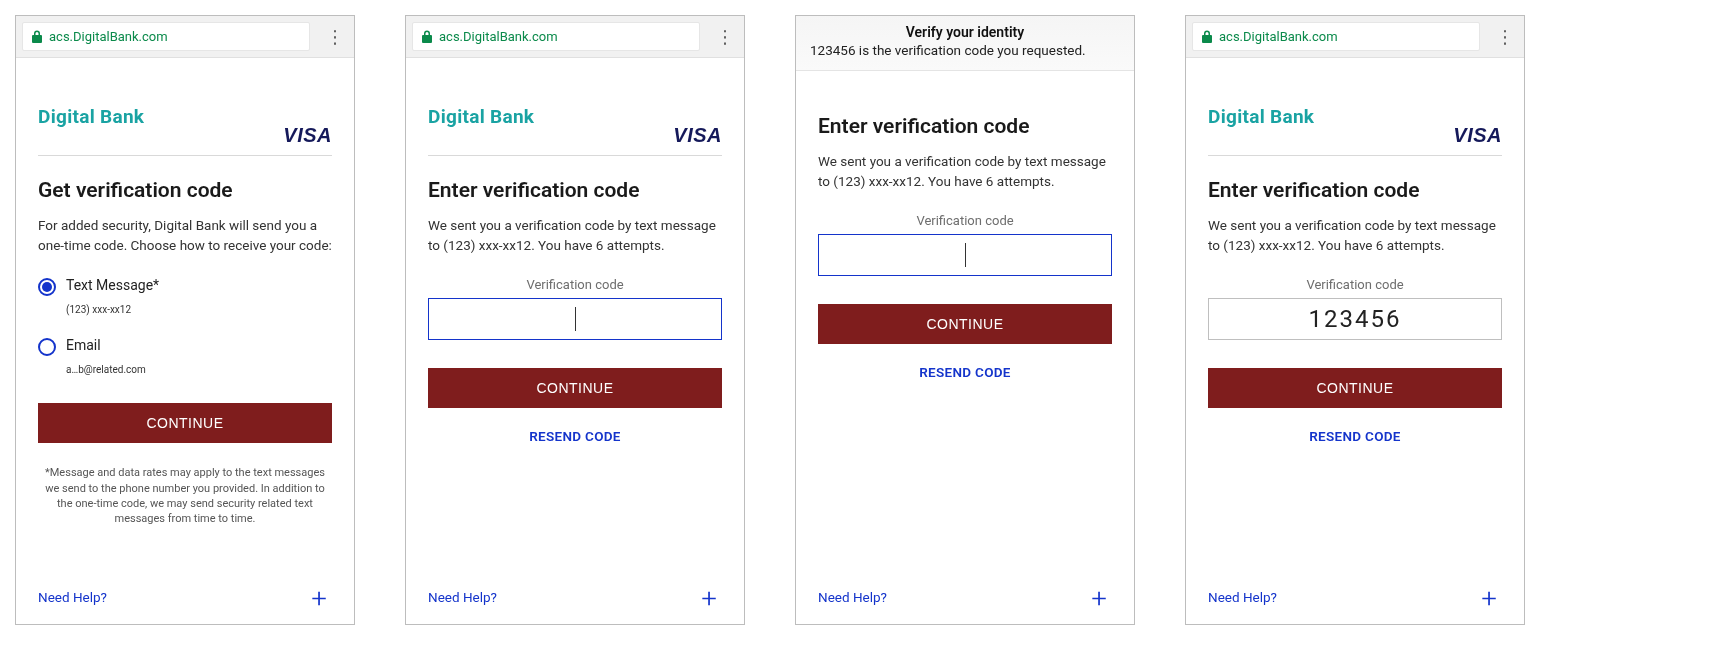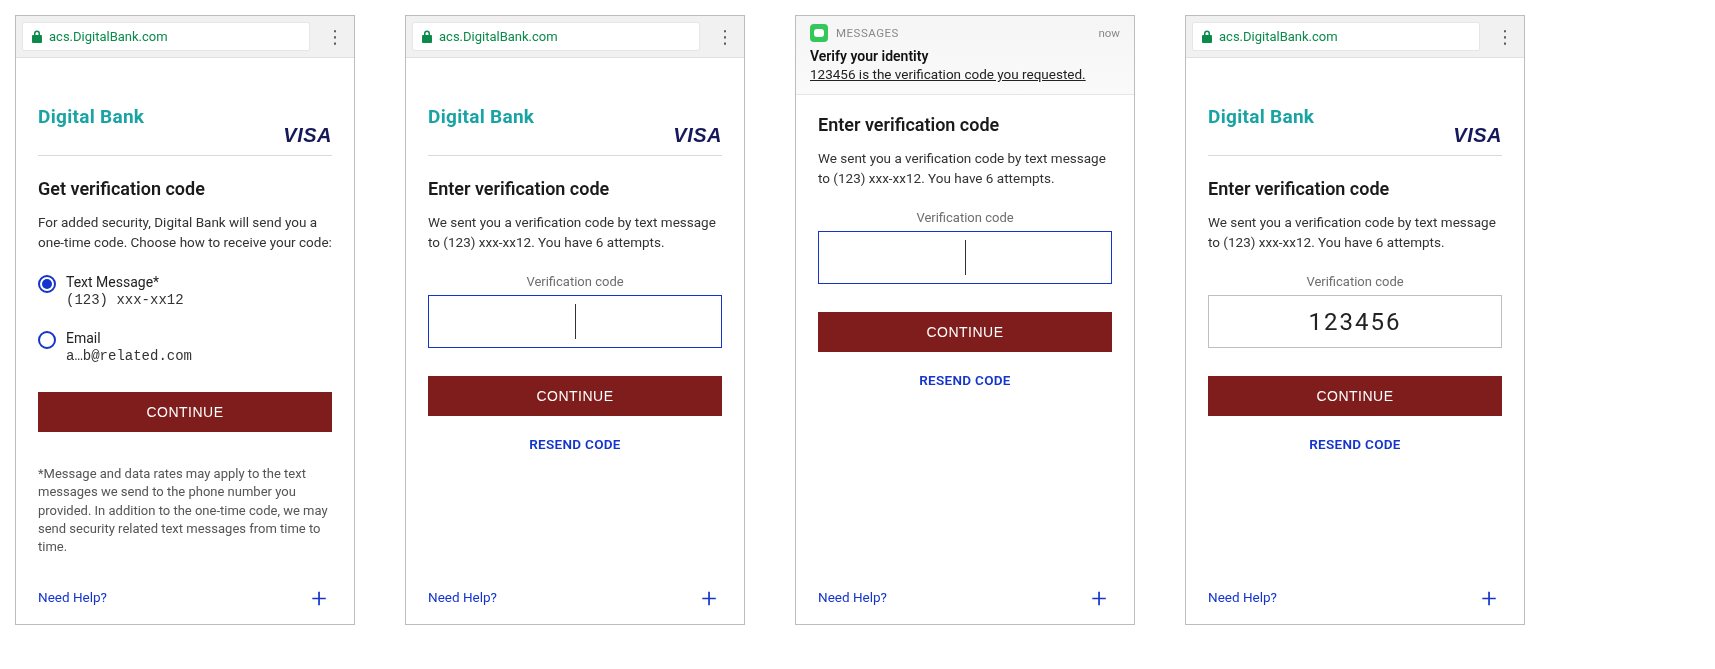--- a/index.html
+++ b/index.html
@@ -75,21 +75,21 @@
   .visa {
     font-family: Arial, sans-serif;
     font-size: 20px;
     font-weight: 800;
     font-style: italic;
     color: #15195a;
     letter-spacing: .5px;
     margin-top: 38px;
   }
   h2.title {
-    font-size: 18px;
+    font-size: 21px;
     font-weight: 600;
     color: #1a1a1a;
     margin-bottom: 14px;
   }
   .body-text {
     font-size: 13.5px;
     color: #333;
     line-height: 1.45;
     margin-bottom: 22px;
   }
@@ -110,38 +110,39 @@
     flex-shrink: 0;
     margin-top: 1px;
   }
   .radio.checked::after {
     content: "";
     width: 10px; height: 10px;
     background: #1434cb;
     border-radius: 50%;
   }
   .radio-label { font-size: 14px; color: #222; }
-  .radio-sub { font-size: 14px; color: #333; margin-top: 2px; font-family: Liberation Mono, monospace; }
+  .radio-sub { font-size: 10px; color: #333; margin-top: 11px; }
   .btn-primary {
     width: 100%;
     background: #7f1d1d;
     color: #fff;
     border: none;
     padding: 12px 0;
     font-size: 14px;
     font-weight: 500;
     letter-spacing: .5px;
     cursor: pointer;
     margin-top: 6px;
   }
   .fine {
-    font-size: 13px;
+    font-size: 11px;
     color: #555;
+    text-align: center;
     line-height: 1.4;
-    margin-top: 33px;
+    margin-top: 22px;
   }
   .footer {
     display: flex;
     justify-content: space-between;
     align-items: center;
     padding: 12px 22px 14px 22px;
     margin-top: auto;
   }
   .help-link {
     color: #1434cb;
@@ -158,21 +159,21 @@
   }
   .vc-label {
     text-align: center;
     font-size: 13px;
     color: #6e6e6e;
     margin-bottom: 6px;
   }
   .vc-input {
     width: 100%;
     border: 1px solid #1434cb;
-    height: 53px;
+    height: 42px;
     font-size: 24px;
     text-align: center;
     letter-spacing: 4px;
     color: #222;
     position: relative;
     display: flex;
     align-items: center;
     justify-content: center;
     background: #fff;
   }
@@ -221,22 +222,22 @@
     display: flex;
     align-items: center;
     justify-content: center;
   }
   .msg-app-icon::after {
     content: "";
     width: 10px; height: 8px;
     background: #fff;
     border-radius: 3px;
   }
-  .notif-title { font-size: 14px; font-weight: 600; color: #111; }
-  .notif-body { font-size: 13.5px; color: #222; margin-top: 2px; text-decoration: underline; }
+  .notif-title { font-size: 14px; font-weight: 600; color: #111; text-align: center; }
+  .notif-body { font-size: 13.5px; color: #222; margin-top: 2px; }
   .content.with-notif { padding-top: 120px; }
 </style>
 </head>
 <body>
 
 <div class="phone">
   <div class="addr-bar">
     <div class="addr-box">
       <span class="lock-icon">
         <svg viewBox="0 0 12 14" width="12" height="14">
@@ -308,25 +309,20 @@
     <div class="resend">RESEND CODE</div>
   </div>
   <div class="footer">
     <a class="help-link">Need Help?</a>
     <span class="plus">＋</span>
   </div>
 </div>
 
 <div class="phone">
   <div class="notif-wrap">
-    <div class="notif-head">
-      <span class="msg-app-icon"></span>
-      <span>MESSAGES</span>
-      <span class="time">now</span>
-    </div>
     <div class="notif-title">Verify your identity</div>
     <div class="notif-body">123456 is the verification code you requested.</div>
   </div>
 
   <div class="addr-bar" style="visibility:hidden">
     <div class="addr-box">
         <span>.</span>
       </div>
       <div class="more-icon">⋮</div>
   </div>

